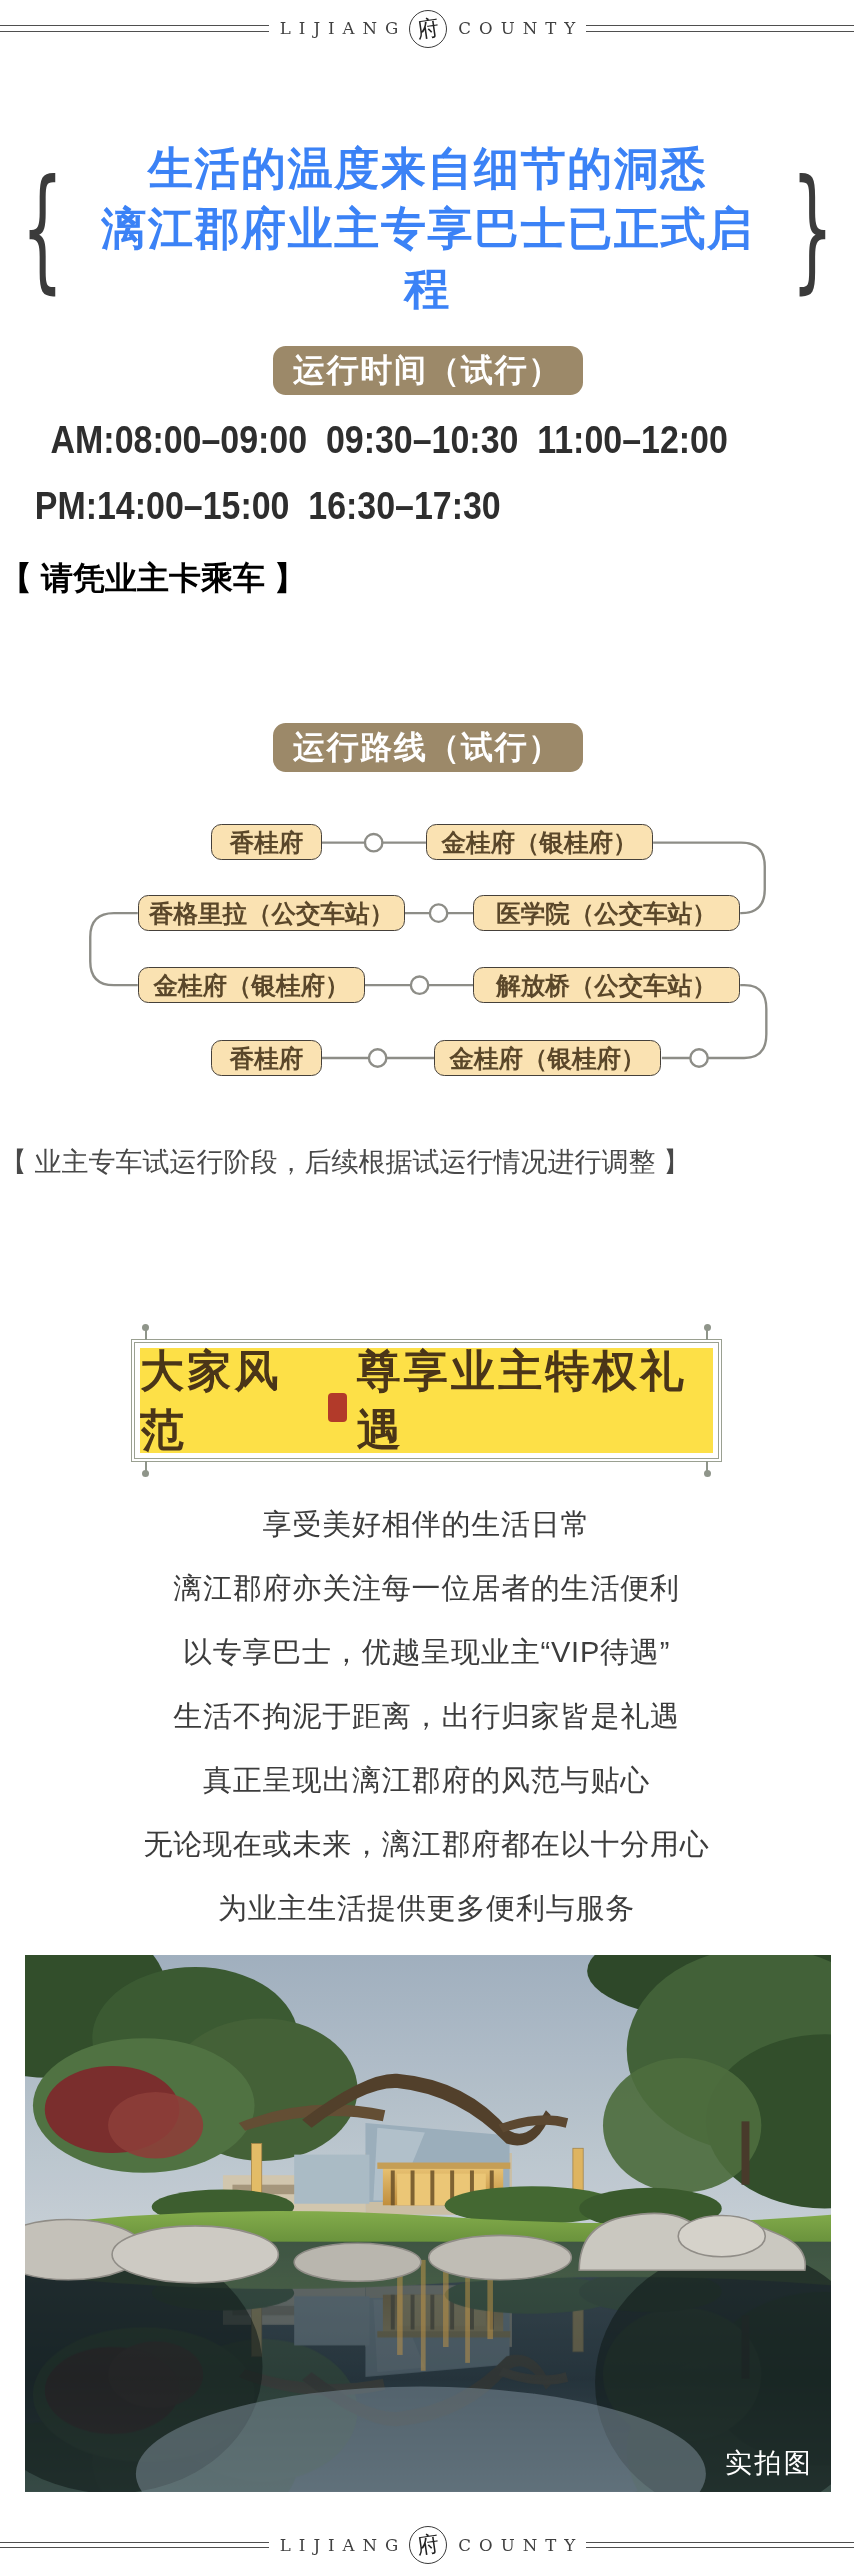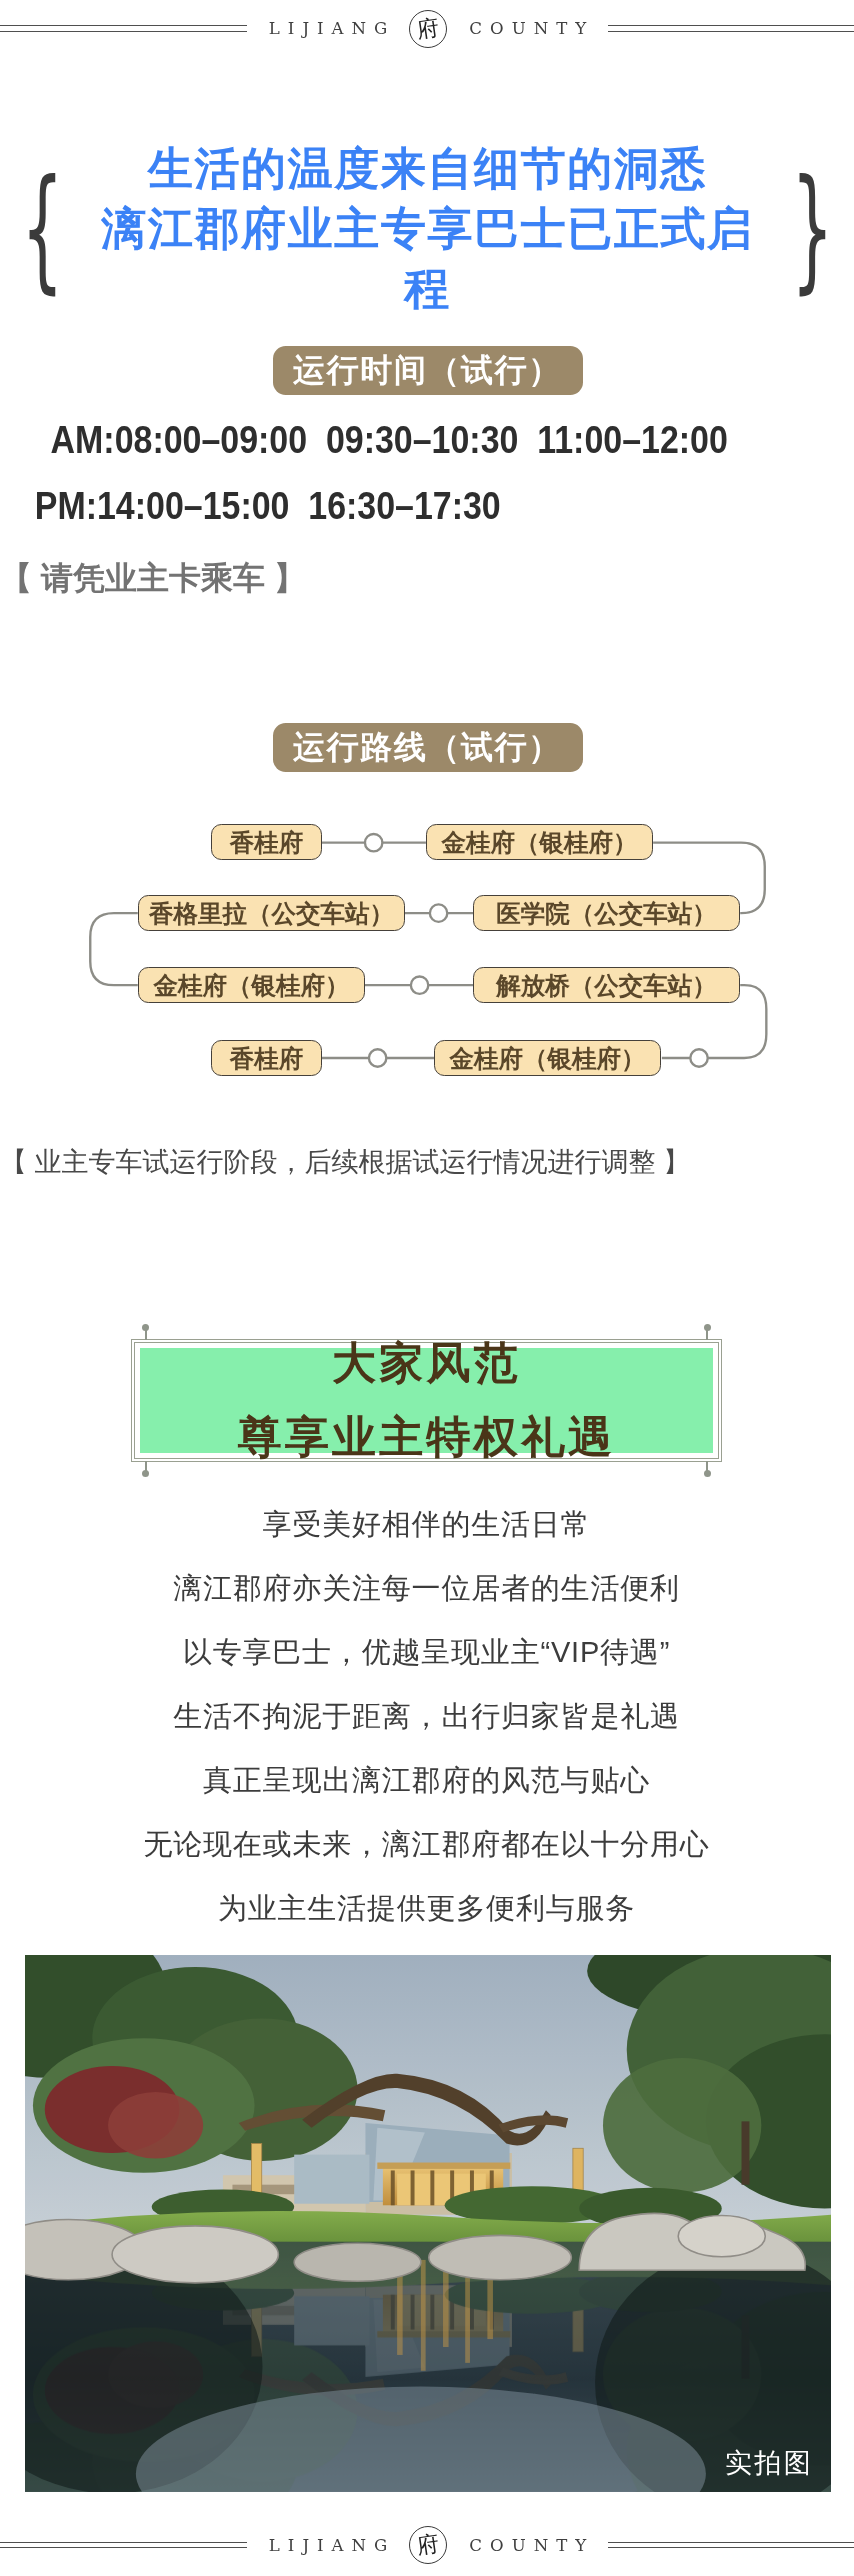--- a/index.html
+++ b/index.html
@@ -1,46 +1,46 @@
 <!DOCTYPE html>
 <html style="font-size:12.7px"><head>
 <meta charset="utf-8">
 <style>
   html,body{margin:0;padding:0;background:#ffffff;}
   .page{position:relative;width:855px;height:2576px;margin:0 auto;background:#fff;overflow:hidden;
         font-family:"Liberation Sans",sans-serif;color:#2c2c2c;}
   
-  .brandbar{position:absolute;left:0;width:100%;display:flex;align-items:center;justify-content:flex-end;gap:14px;}
+  .brandbar{position:absolute;left:0;width:100%;display:flex;align-items:center;justify-content:flex-end;gap:3px;}
   .dline{flex:1;height:4.7px;border-top:1.6px solid #4f4f4f;border-bottom:1.6px solid #4f4f4f;}
   .brandword{font-family:"DejaVu Serif",serif;font-size:16.6px;letter-spacing:8px;color:#3f3f3f;white-space:nowrap;padding-left:8px;}
   .logo{width:36px;height:36px;border:1.6px solid #3a3a3a;border-radius:50%;display:flex;align-items:center;justify-content:center;flex:0 0 auto;}
   .logo span{font-family:"DejaVu Serif",serif;font-size:22px;color:#222;transform:rotate(-8deg);}
   
   .title-block{position:absolute;top:139px;left:0;width:100%;display:flex;align-items:center;justify-content:center;gap:4.7px;}
   .brace{font-family:"DejaVu Sans",sans-serif;font-size:133px;line-height:119px;color:#3b3b3b;transform:scaleX(.5);font-weight:400;}
   .title-lines{text-align:center;font-weight:bold;font-size:45px;line-height:60px;letter-spacing:1.6px;color:#3b82f6;}
   
   .badge{position:absolute;left:50%;transform:translateX(-50%);background:#9c8969;color:#fff;
          font-size:32px;font-weight:bold;letter-spacing:1.6px;line-height:49px;padding:0 20.6px;border-radius:12.7px;white-space:nowrap;}
   
   .centerline{position:absolute;left:0;width:100%;text-align:left;white-space:pre;}
   .time{font-size:39px;color:#2e2e2e;font-weight:bold;letter-spacing:0;}
   .time>span{display:inline-block;transform:scaleX(.87);transform-origin:center;}
-  .bracket-note{font-size:32px;font-weight:bold;color:#737373;}
+  .bracket-note{font-size:32px;font-weight:bold;color:#000000;}
   .small-note{font-size:27px;color:#494949;}
   
   .diagram{position:absolute;top:807px;left:0;width:855px;height:293px;padding-left:24px;}
   .diagram svg{position:absolute;top:0;left:0;}
   .stop{position:absolute;height:36px;line-height:35px;box-sizing:border-box;background:#fae2b2;
         border:1.6px solid #45403a;border-radius:10.3px;text-align:center;font-size:24.5px;font-weight:bold;
         color:#5a472a;white-space:nowrap;}
   
   .banner{position:absolute;top:1339px;left:131px;width:591px;height:123px;border:0.8px solid #9aa091;padding:1.6px;box-sizing:border-box;}
   .banner .frame{border:0.8px solid #9aa091;width:100%;height:100%;box-sizing:border-box;padding:5.5px;}
-  .banner .fill{background:#86efac;width:100%;height:100%;box-sizing:border-box;display:flex;align-items:center;justify-content:center;flex-direction:column;}
+  .banner .fill{background:#fde047;width:100%;height:100%;box-sizing:border-box;display:flex;align-items:center;justify-content:center;}
   .banner-text{font-family:"DejaVu Serif",serif;font-weight:bold;font-size:44px;letter-spacing:3.2px;color:#4a3518;}
   .seal{display:inline-block;width:20.6px;height:28.5px;background:#b23a2a;border-radius:4px;margin:14.2px 9.5px 0 9.5px;}
   .pin{position:absolute;width:2.4px;height:10.3px;background:#8f958a;}
   .pin::after{content:"";position:absolute;left:-2.4px;width:7.1px;height:7.1px;border-radius:50%;background:#8f958a;}
   .pin.tl{left:12.7px;top:-10.3px}.pin.tr{right:12.7px;top:-10.3px}.pin.bl{left:12.7px;bottom:-10.3px}.pin.br{right:12.7px;bottom:-10.3px}
   .pin.tl::after,.pin.tr::after{top:-5.5px}
   .pin.bl::after,.pin.br::after{bottom:-5.5px}
   
   .copy{position:absolute;top:1510px;left:0;width:100%;text-align:center;}
   .copy p{margin:0 2px 35px 0;font-size:29px;line-height:29px;letter-spacing:0.8px;color:#3c3c3c;}

